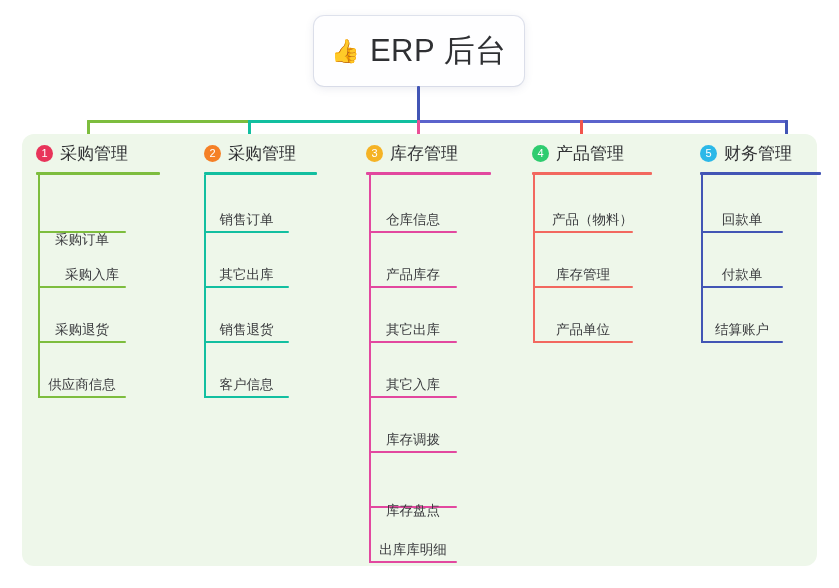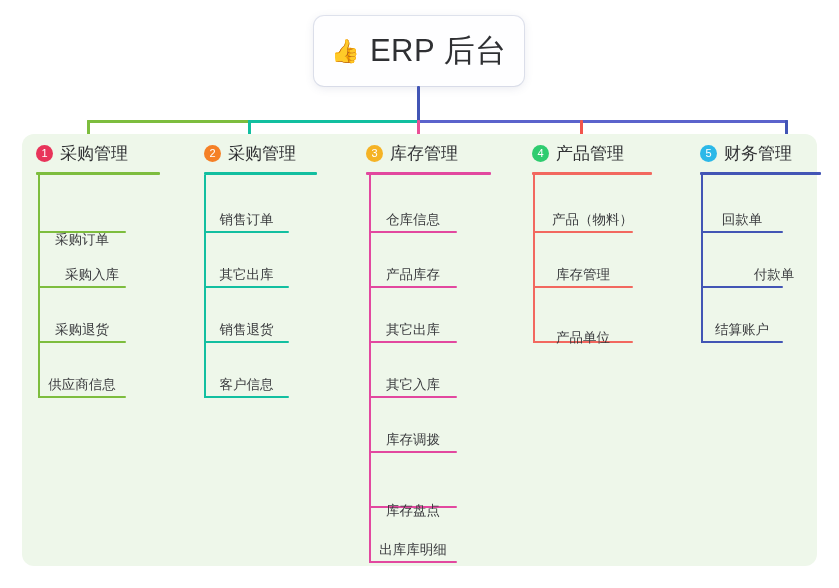--- a/index.html
+++ b/index.html
@@ -212,32 +212,32 @@
             <div class="badge" style="background: rgb(46, 204, 111);">4</div>
             <div class="col-title">产品管理</div>
           </div>
           <div class="col-rule" style="left: 14px; top: 38px; width: 120px; background: rgb(242, 104, 95);"></div>
           <div class="spine" style="left: 15px; top: 41px; height: 168px; background: rgb(242, 104, 95);"></div>
           <div class="leaf-rule" style="left: 15px; top: 97px; width: 100px; background: rgb(242, 104, 95);"></div>
           <div class="leaf-label" style="left: 15px; top: 77px; width: 100px; text-align: right;">产品（物料）</div>
           <div class="leaf-rule" style="left: 15px; top: 152px; width: 100px; background: rgb(242, 104, 95);"></div>
           <div class="leaf-label" style="left: 15px; top: 132px; width: 100px;">库存管理</div>
           <div class="leaf-rule" style="left: 15px; top: 207px; width: 100px; background: rgb(242, 104, 95);"></div>
-          <div class="leaf-label" style="left: 15px; top: 187px; width: 100px; margin-top: 8px;">产品单位</div>
+          <div class="leaf-label" style="left: 15px; top: 187px; width: 100px;">产品单位</div>
         </div>
         <div class="column" style="left: 664px; top: 0px; width: 131px; height: 432px;">
           <div class="col-head">
             <div class="badge" style="background: rgb(43, 184, 232);">5</div>
             <div class="col-title">财务管理</div>
           </div>
           <div class="col-rule" style="left: 14px; top: 38px; width: 121px; background: rgb(66, 85, 181);"></div>
           <div class="spine" style="left: 15px; top: 41px; height: 168px; background: rgb(66, 85, 181);"></div>
           <div class="leaf-rule" style="left: 15px; top: 97px; width: 82px; background: rgb(66, 85, 181);"></div>
           <div class="leaf-label" style="left: 15px; top: 77px; width: 82px;">回款单</div>
           <div class="leaf-rule" style="left: 15px; top: 152px; width: 82px; background: rgb(66, 85, 181);"></div>
-          <div class="leaf-label" style="left: 15px; top: 132px; width: 82px; padding-left: 32px;">付款单</div>
+          <div class="leaf-label" style="left: 15px; top: 132px; width: 82px;">付款单</div>
           <div class="leaf-rule" style="left: 15px; top: 207px; width: 82px; background: rgb(66, 85, 181);"></div>
           <div class="leaf-label" style="left: 15px; top: 187px; width: 82px;">结算账户</div>
         </div>
       </div>
   </div>
 
 </div>
 
 </body></html>

